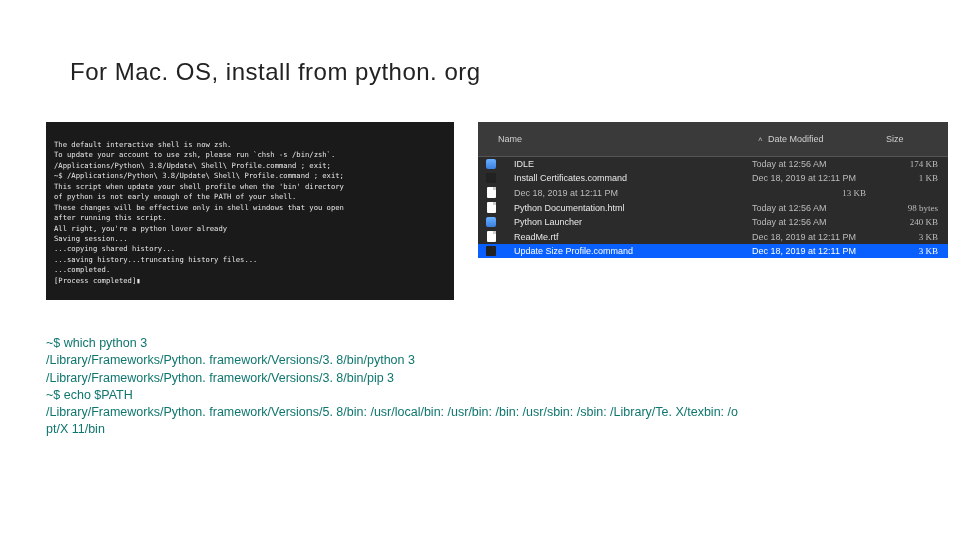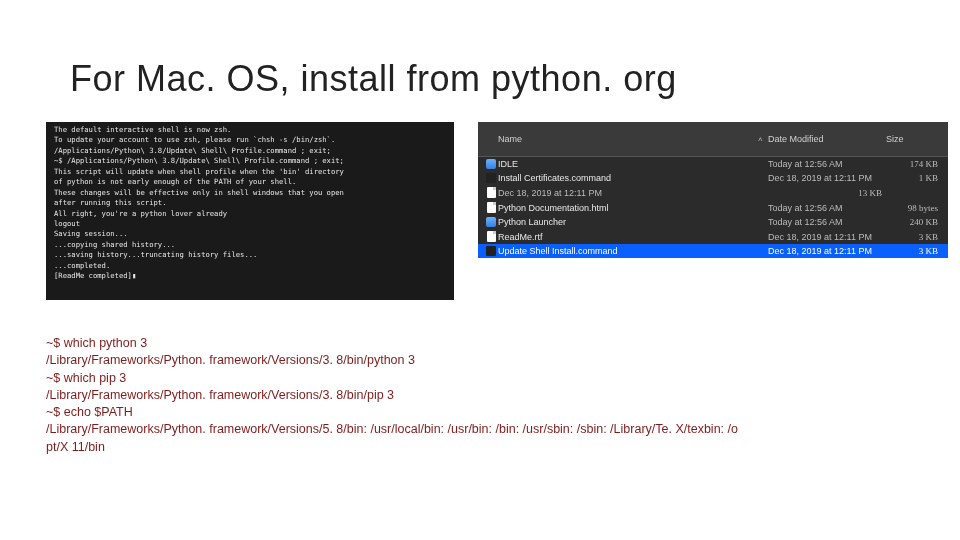--- a/index.html
+++ b/index.html
@@ -1,55 +1,54 @@
 <!DOCTYPE html>
 <html><head>
 <meta charset="utf-8">
 <style>
   * { margin: 0; padding: 0; box-sizing: border-box; }
   body { width: 960px; height: 540px; background: #fff; font-family: Arial, Helvetica, sans-serif; position: relative; }
-  .title { position: absolute; top: 58px; left: 70px; font-size: 36px; font-weight: 400; color: #222; letter-spacing: 0.5px; text-align: center; }
-  .terminal { position: absolute; top: 122px; left: 46px; width: 408px; height: 178px; background: #1a1a1a; color: #e8e8e8; font-family: "Menlo","Consolas",monospace; font-size: 7.2px; line-height: 1.45; padding: 3px 8px; overflow: hidden; }
+  .title { position: absolute; top: 58px; left: 70px; font-size: 24px; font-weight: 400; color: #222; letter-spacing: 0.5px; text-align: center; }
+  .terminal { position: absolute; top: 122px; left: 46px; width: 408px; height: 178px; background: #1a1a1a; color: #e8e8e8; font-family: "Menlo","Consolas",monospace; font-size: 7.2px; line-height: 1.45; padding: 18px 8px; overflow: hidden; }
   .terminal .line { white-space: pre; }
   .finder { position: absolute; top: 122px; left: 478px; width: 470px; background: #2b2b2b; font-size: 9px; color: #e8e8e8; }
   .finder-header { display: grid; grid-template-columns: 14px 1fr 10px 118px 56px; background: #3a3a3a; color: #d0d0d0; font-size: 9px; padding: 12px 6px; border-bottom: 1px solid #555; align-items: center; }
-  .finder-row { display: grid; grid-template-columns: 14px 1fr 118px 56px; padding: 2px 6px; align-items: center; }
+  .finder-row { display: grid; grid-template-columns: 14px 1fr 118px 56px; padding: 2px 6px; align-items: center; gap: 16px; }
   .finder-row.selected { background: #0a60ff; color: #fff; }
   .icon-cell { display: flex; align-items: center; justify-content: center; }
   .icon-doc { width:9px; height:11px; background:#fff; border-radius:1px; position:relative; }
   .icon-doc::after { content:''; position:absolute; top:0; right:0; width:3px; height:3px; background:#ccc; }
   .icon-app { width:10px; height:10px; background:linear-gradient(#6ab0ff,#3a80e0); border-radius:2px; }
   .icon-cmd { width:10px; height:10px; background:#222; border-radius:1px; }
   .finder .size { text-align:right; padding-right:4px; color:#bbb;font-family:Liberation Serif, serif; }
   .finder-row.selected .size { color:#fff; }
   .chev { font-size:8px; color:#bbb; }
-  .commands { position: absolute; top: 335px; left: 46px; width: 870px; font-size: 12.5px; color:#7f1d1d; line-height:1.38; font-family: Arial, Helvetica, sans-serif; }
+  .commands { position: absolute; top: 335px; left: 46px; width: 870px; font-size: 12.5px; color:#0f766e; line-height:1.38; font-family: Arial, Helvetica, sans-serif; }
 </style>
 </head>
 <body>
 
 <div class="title">For Mac. OS, install from python. org</div>
 
 <div class="terminal" id="terminal">
     <div class="line">The default interactive shell is now zsh.</div>
     <div class="line">To update your account to use zsh, please run `chsh -s /bin/zsh`.</div>
     <div class="line">/Applications/Python\ 3.8/Update\ Shell\ Profile.command ; exit;</div>
     <div class="line">~$ /Applications/Python\ 3.8/Update\ Shell\ Profile.command ; exit;</div>
-    <div class="line">This script will update when shell profile when the 'bin' directory</div>
+    <div class="line">This script when update your shell profile when the 'bin' directory</div>
     <div class="line">of python is not early enough of the PATH of your shell.</div>
     <div class="line">These changes will be effective only in shell windows that you open</div>
     <div class="line">after running this script.</div>
     <div class="line">All right, you're a python lover already</div>
-    <div class="line">logout</div>
     <div class="line">Saving session...</div>
     <div class="line">...copying shared history...</div>
     <div class="line">...saving history...truncating history files...</div>
     <div class="line">...completed.</div>
     <div class="line"></div>
-    <div class="line">[ReadMe completed]▮</div>
+    <div class="line">[Process completed]▮</div>
   </div>
 
 <div class="finder">
   <div class="finder-header">
     <span></span>
     <span>Name</span>
     <span class="chev">˄</span>
     <span>Date Modified</span>
     <span style="text-align:left">Size</span>
   </div>
@@ -98,28 +97,27 @@
           <div class="icon-doc"></div>
         </div>
         <div>ReadMe.rtf</div>
         <div style="color: rgb(187, 187, 187);">Dec 18, 2019 at 12:11 PM</div>
         <div class="size">3 KB</div>
       </div>
       <div class="finder-row selected">
         <div class="icon-cell">
           <div class="icon-cmd"></div>
         </div>
-        <div>Update Shell Install.command</div>
+        <div>Update Size Profile.command</div>
         <div style="color: rgb(255, 255, 255);">Dec 18, 2019 at 12:11 PM</div>
         <div class="size">3 KB</div>
       </div>
     </div>
 </div>
 
 <div class="commands" id="cmds">
     <div>~$ which python 3</div>
     <div>/Library/Frameworks/Python. framework/Versions/3. 8/bin/python 3</div>
-    <div>~$ which pip 3</div>
     <div>/Library/Frameworks/Python. framework/Versions/3. 8/bin/pip 3</div>
     <div>~$ echo $PATH</div>
     <div>/Library/Frameworks/Python. framework/Versions/5. 8/bin: /usr/local/bin: /usr/bin: /bin: /usr/sbin: /sbin: /Library/Te. X/texbin: /o</div>
     <div>pt/X 11/bin</div>
   </div>
 
 </body></html>

